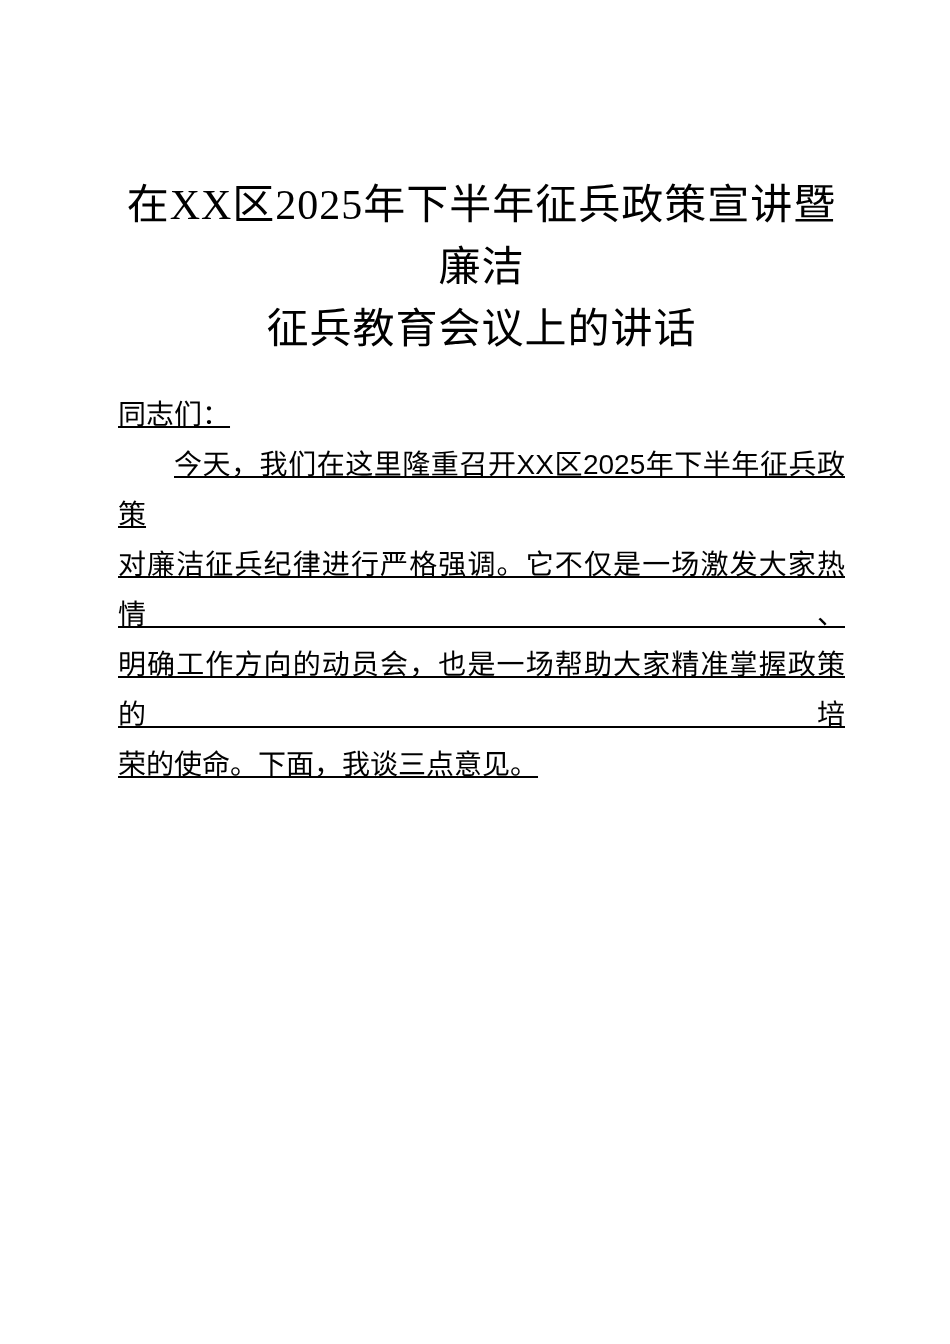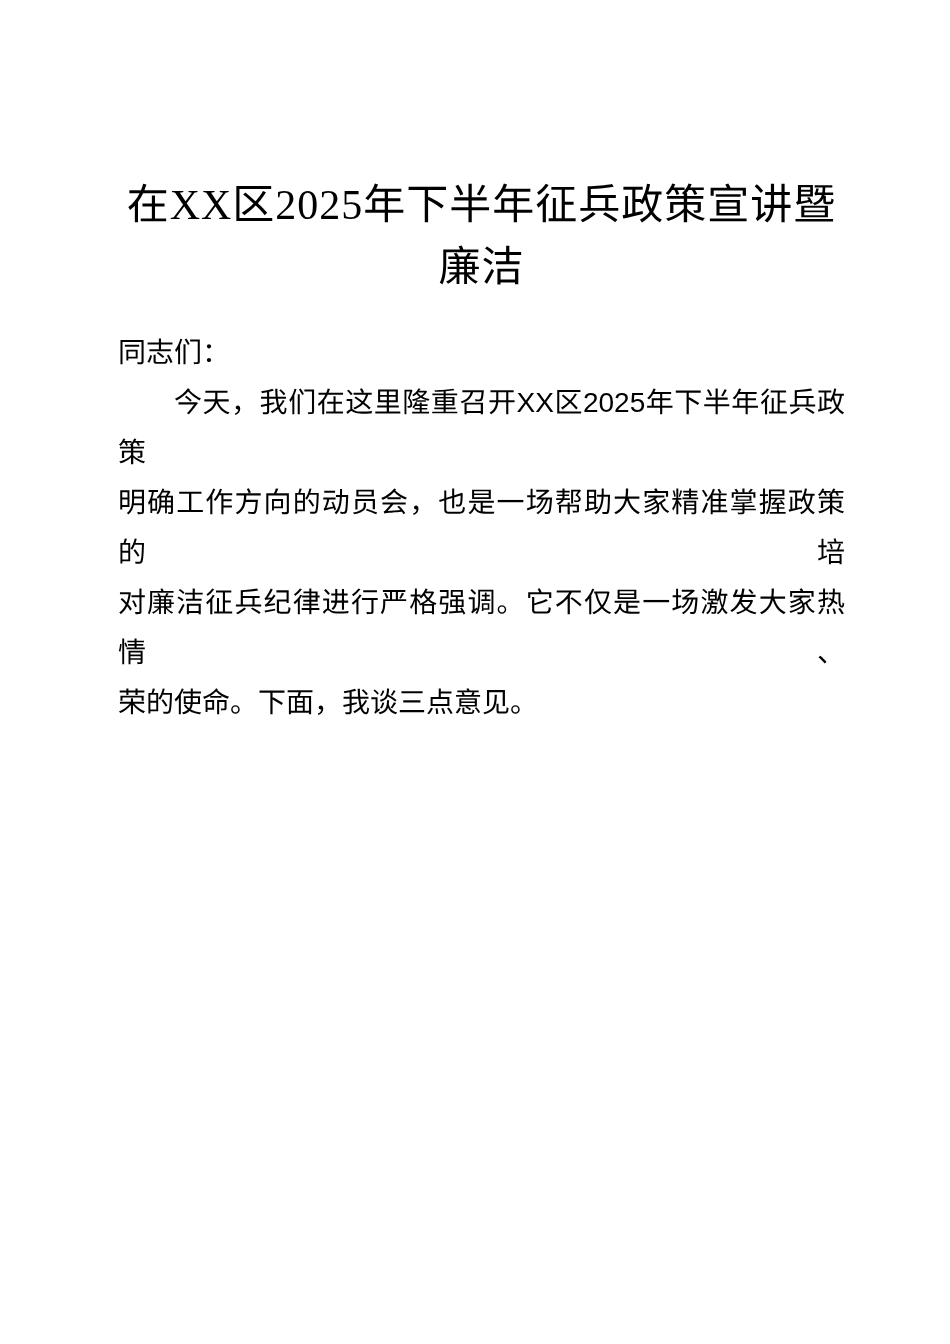--- a/index.html
+++ b/index.html
@@ -26,21 +26,21 @@
     font-size: 42px;
     line-height: 62px;
     font-weight: 400;
     text-align: center;
     letter-spacing: 1px;
   }
   .content {
     font-size: 28px;
     line-height: 50px;
   }
-  .para { margin: 0; }
+  .para { margin: 0; text-decoration: underline; }
   .line {
     text-align: justify;
     text-align-last: left;
     text-justify: inter-ideograph;
   }
   .line.fill {
     text-align-last: justify;
   }
   .line.indent { text-indent: 2em; }
   .footer {
@@ -53,29 +53,30 @@
     color: #1a1a1a;
   }
 </style>
 </head>
 <body>
 
 <div class="page">
   <div class="doc">
     <h1 class="title">
       <div class="title-line">在XX区2025年下半年征兵政策宣讲暨廉洁</div>
+      <div class="title-line">征兵教育会议上的讲话</div>
     </h1>
     <div class="content">
         <div class="para salutation">
           <div class="line">同志们：</div>
         </div>
         <div class="para body">
           <div class="line indent fill">今天，我们在这里隆重召开XX区2025年下半年征兵政策</div>
+          <div class="line fill">对廉洁征兵纪律进行严格强调。它不仅是一场激发大家热情、</div>
           <div class="line fill">明确工作方向的动员会，也是一场帮助大家精准掌握政策的培</div>
-          <div class="line fill">对廉洁征兵纪律进行严格强调。它不仅是一场激发大家热情、</div>
           <div class="line">荣的使命。下面，我谈三点意见。</div>
         </div>
       </div>
   </div>
   <div class="footer">
     <span>— 1 —</span>
   </div>
 </div>
 
 </body></html>

